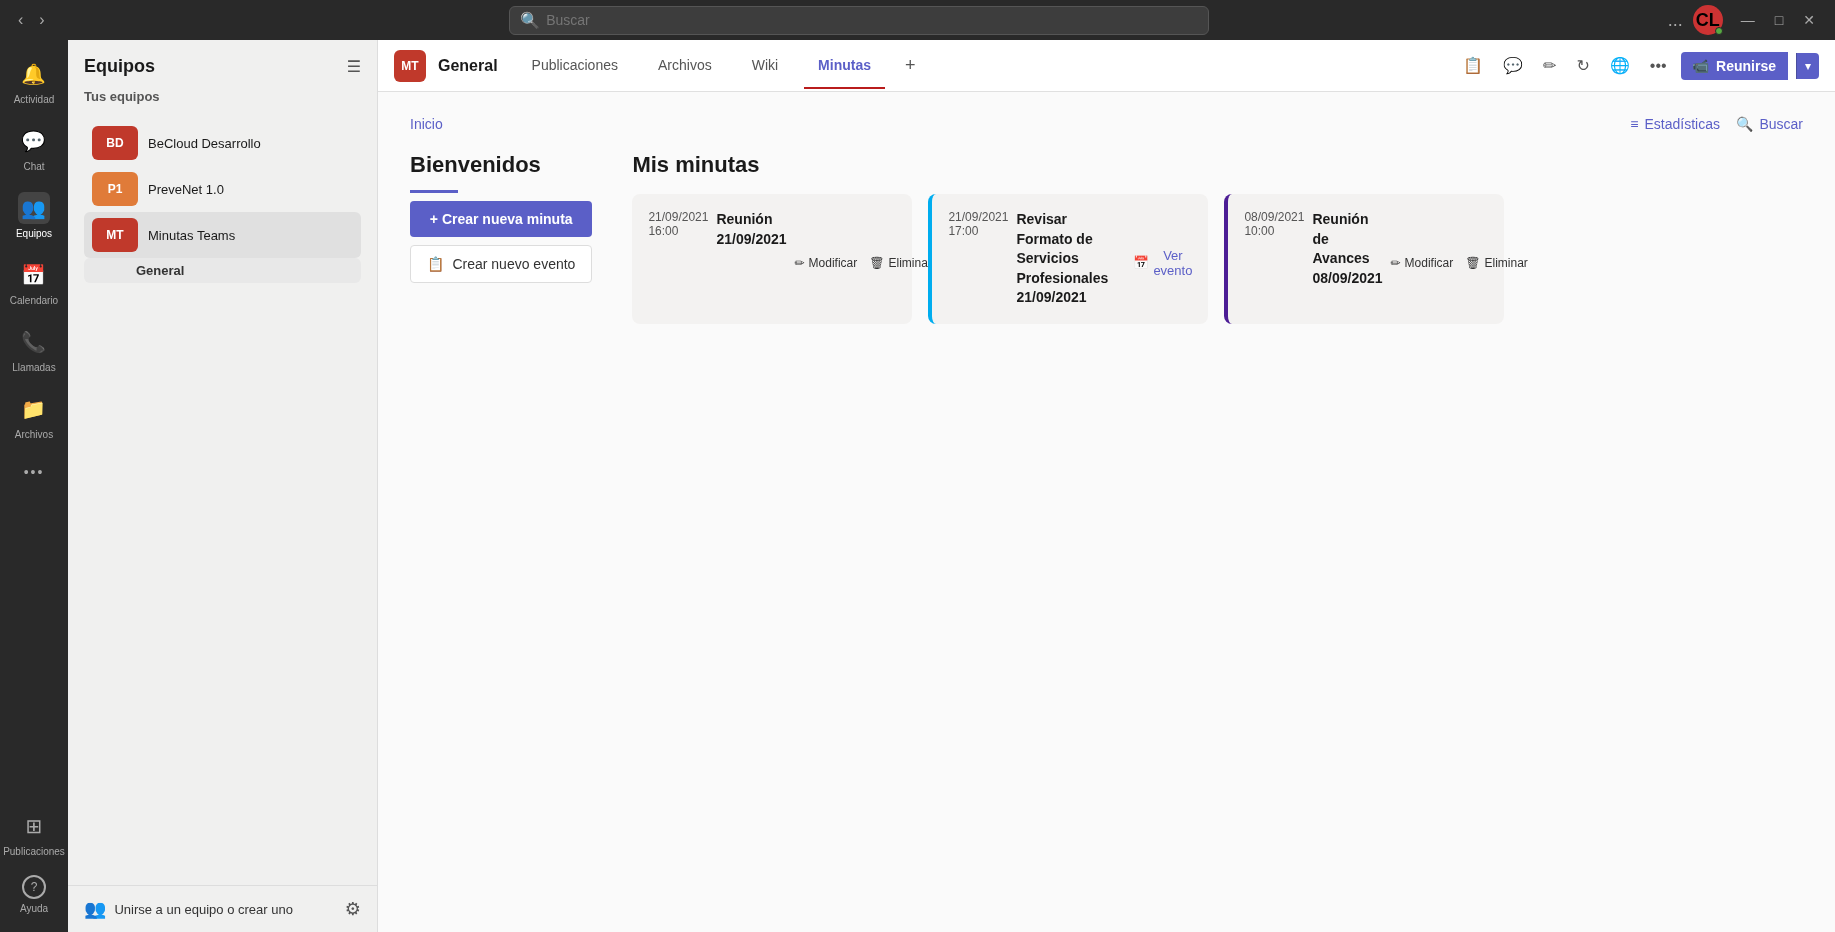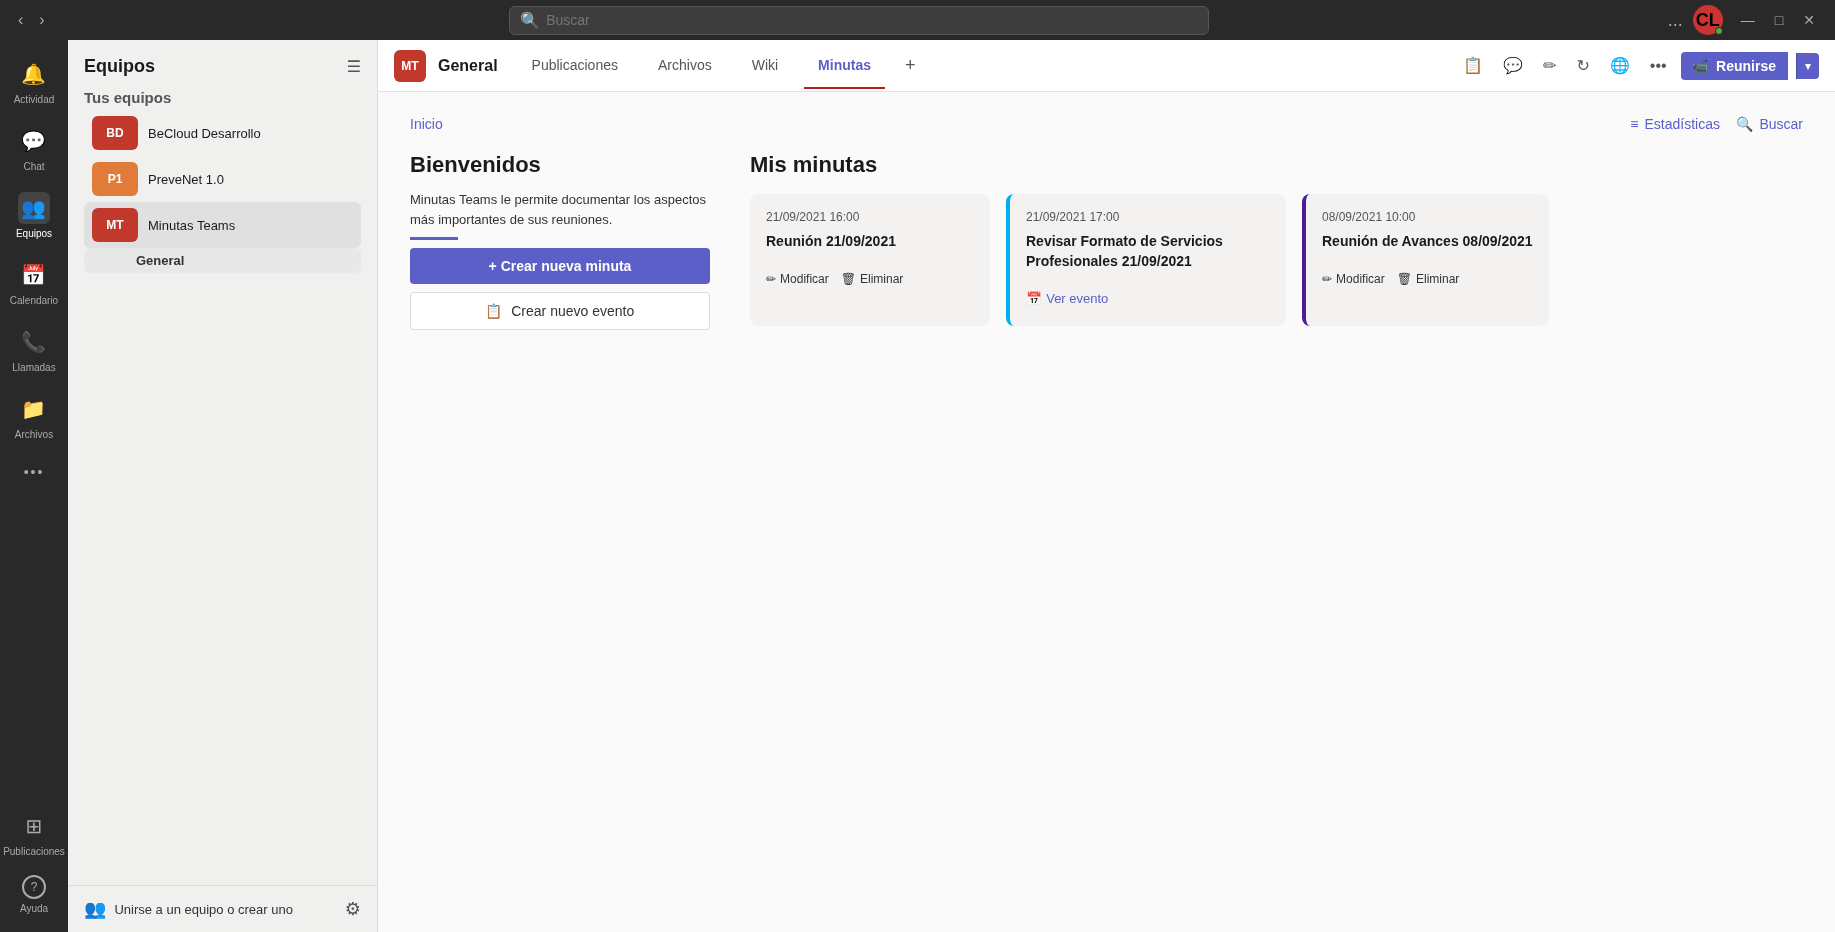--- a/index.html
+++ b/index.html
@@ -73,21 +73,21 @@
       display: flex; flex-direction: column; flex-shrink: 0;
     }
     .teams-header {
       padding: 16px 16px 8px;
       display: flex; align-items: center; justify-content: space-between;
     }
     .teams-header h2 { font-size: 18px; font-weight: 700; color: #1a1a1a; }
     .teams-header .header-actions { display: flex; gap: 6px; }
     .teams-header .header-actions span { color: #555; font-size: 16px; cursor: pointer; }
     .teams-section { padding: 4px 16px 4px; }
-    .teams-section-label { font-size: 15px; color: #555; font-weight: 600; margin-bottom: 4px; }
+    .teams-section-label { font-size: 13px; color: #555; font-weight: 600; margin-bottom: 16px; }
     .team-item {
       display: flex; align-items: center; padding: 6px 8px;
       border-radius: 6px; cursor: pointer; gap: 10px;
     }
     .team-item.active { background: #e0e0e0; }
     .team-avatar {
       width: 46px; height: 34px; border-radius: 6px;
       color: #fff; font-size: 12px; font-weight: 700;
       display: flex; align-items: center; justify-content: center; flex-shrink: 0;
     }
@@ -164,21 +164,21 @@
       padding: 10px 16px; font-size: 14px; cursor: pointer;
       width: 100%; justify-content: center;
     }
 
     
     .mis-minutas-section { flex: 1; }
     .mis-minutas-title { font-size: 22px; font-weight: 700; color: #1a1a1a; margin-bottom: 16px; }
     .minutas-cards { display: flex; gap: 16px; flex-wrap: wrap; }
     .minuta-card {
       background: #f3f2f1; border-radius: 8px; padding: 16px;
-      min-width: 240px; max-width: 280px; display: flex; flex-direction: column; gap: 8px;
+      min-width: 240px; max-width: 280px; display: flex; flex-direction: row; gap: 8px;
       position: relative;
     }
     .minuta-card.highlighted {
       border-left: 4px solid #00adef;
     }
     .minuta-date { font-size: 12px; color: #555; }
     .minuta-name { font-size: 14px; font-weight: 600; color: #1a1a1a; line-height: 1.4; }
     .minuta-actions { display: flex; gap: 12px; margin-top: 8px; }
     .minuta-action-btn {
       display: flex; align-items: center; gap: 4px; background: none; border: none;
@@ -353,21 +353,20 @@
         <div class="stats-link">
           <span>🔍</span>
           <span>Buscar</span>
         </div>
       </div>
 
       <div class="welcome-section">
 
         <div class="welcome-left">
           <div class="welcome-title">Bienvenidos</div>
-          <p class="welcome-desc">Minutas Teams le permite documentar los aspectos más importantes de sus reuniones.</p>
           <div class="welcome-desc-divider"></div>
           <button class="btn-create-minuta">
             <span>+ Crear nueva minuta</span>
           </button>
           <button class="btn-create-evento">
             <span>📋</span>
             <span>Crear nuevo evento</span>
           </button>
         </div>
 

